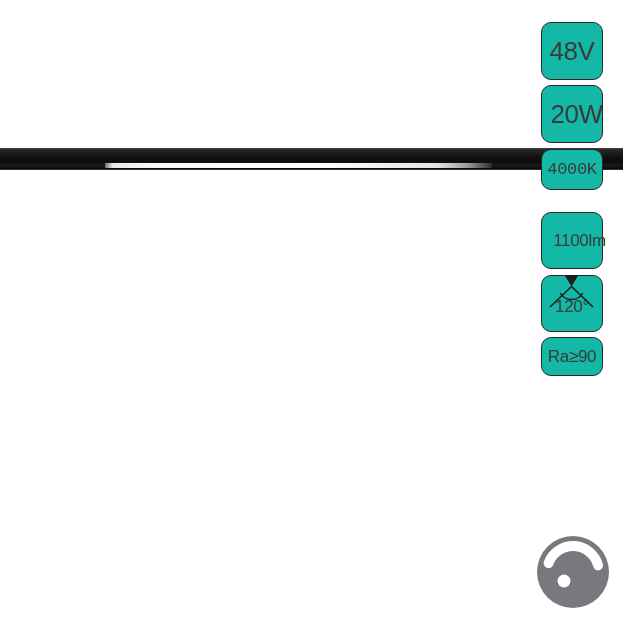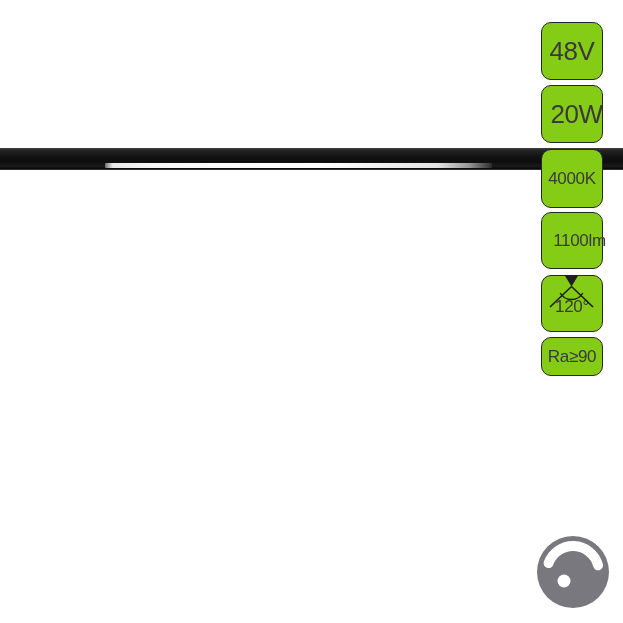--- a/index.html
+++ b/index.html
@@ -39,33 +39,33 @@
     left: 0; right: 0; bottom: 0;
     height: 1px;
     background: #2f2f2f;
   }
 
   
   .badge {
     position: absolute;
     left: 541px;
     width: 62px;
-    background: #84cc16;
+    background: #14b8a6;
     border: 1.5px solid #272727;
     border-radius: 10px;
     display: flex;
     align-items: center;
     justify-content: center;
     color: #3a3a3a;
   }
   .badge.big   { font-size: 26px; letter-spacing: -0.5px; }
   .badge.small { font-size: 17px; letter-spacing: -0.3px; }
   #badge-voltage   { top: 22px;  height: 58px; }
   #badge-power     { top: 85px;  height: 58px; padding-left: 9px; }
-  #badge-cct       { top: 149px; height: 59px; }
+  #badge-cct       { top: 149px; height: 41px; font-family: Liberation Mono, monospace; }
   #badge-lumen     { top: 212px; height: 57px; padding-left: 15px; }
   #badge-beam      { top: 275px; height: 57px; }
   #badge-cri       { top: 337px; height: 39px; }
 
   #badge-beam { flex-direction: column; justify-content: flex-end; padding-bottom: 14px; }
   .beam-icon-svg {
     position: absolute;
     top: -1px;
     left: 0;
     width: 59px;

